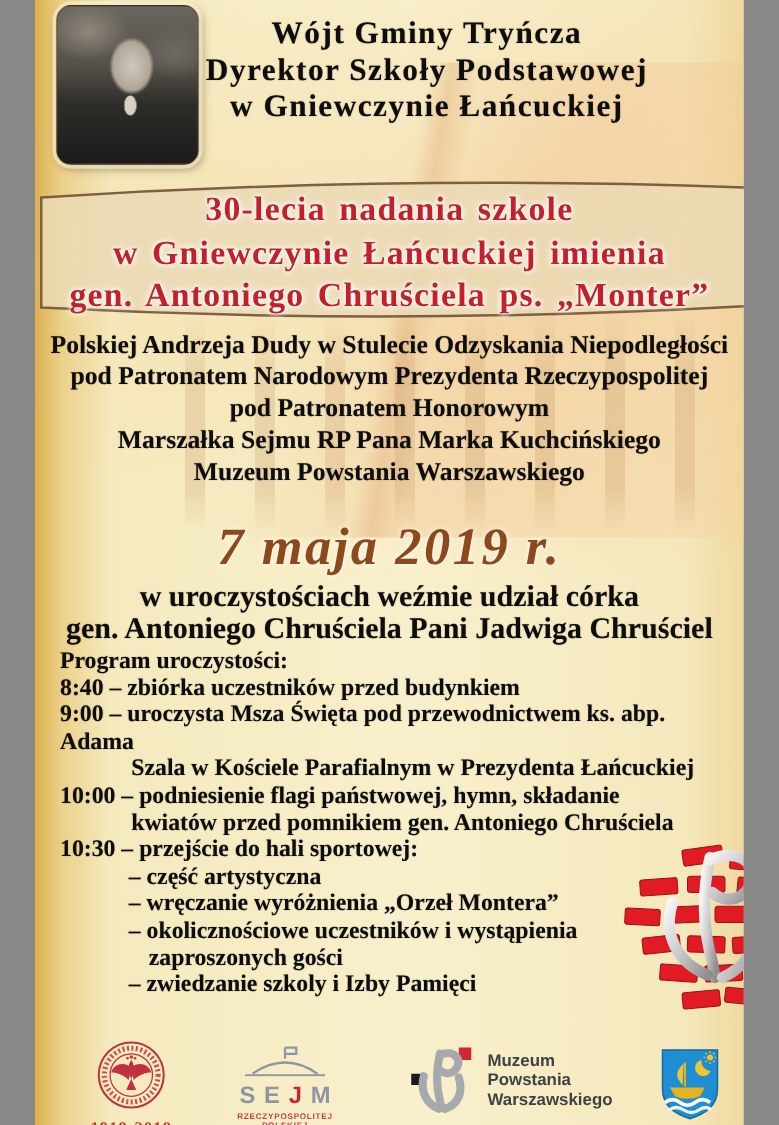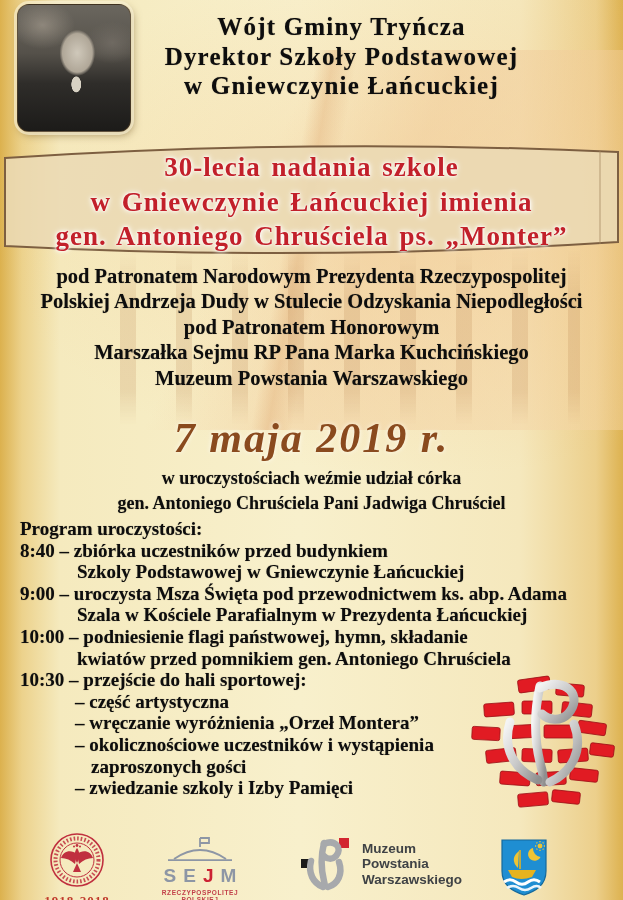--- a/index.html
+++ b/index.html
@@ -1,17 +1,17 @@
 <!DOCTYPE html>
 <html><head>
 <meta charset="utf-8">
 <style>
   html,body{margin:0;padding:0;background:#888;}
   .poster{
-    position:relative; width:623px; height:900px; margin:0 auto; overflow:hidden;
+    position:relative; width:567px; height:900px; margin:0 auto; overflow:hidden;
     font-family:"Liberation Serif", serif; color:#0d0d0d;
     background:
       radial-gradient(ellipse 700px 420px at 68% 24%, rgba(244,199,140,0.40), rgba(244,199,140,0) 62%),
       linear-gradient(90deg, #dcb14e 0px, #ecd28c 22px, #f5eabe 60px, #f8f0cc 300px, #f5e8bd 520px, #eccf8b 596px, #ddb250 623px);
   }
   
   .bg-photo{position:absolute; left:0; top:50px; width:623px; height:380px; pointer-events:none;
     background:
       linear-gradient(100deg, rgba(222,166,110,0) 46%, rgba(222,166,110,0.35) 48.5%, rgba(222,166,110,0) 52%),
       linear-gradient(115deg, rgba(243,208,160,0) 40%, rgba(240,199,148,0.45) 58%, rgba(246,216,170,0.45) 100%);
@@ -42,21 +42,21 @@
     color:#c2202a; text-shadow:0 0 7px #fff, 0 0 4px #fff, 0 0 2px #fff;}
   
   .patronage{position:absolute; left:0; right:0; top:264px; text-align:center;}
   .patronage div{font-size:20.5px; font-weight:bold; line-height:25.4px; text-shadow:0 0 1px rgba(30,25,15,0.4);}
   
   .date-line{position:absolute; left:0; right:0; top:414px; text-align:center;
     font-size:42px; font-style:italic; font-weight:bold; letter-spacing:2px; color:#8a4a1e;
     text-shadow:0 0 5px rgba(255,255,255,0.8);}
   
   .attendance{position:absolute; left:0; right:0; top:466px; text-align:center;}
-  .attendance div{font-size:18px; font-weight:bold; line-height:25px; text-shadow:0 0 1px rgba(30,25,15,0.4);}
+  .attendance div{font-size:24px; font-weight:bold; line-height:25px; text-shadow:0 0 1px rgba(30,25,15,0.4);}
   
   .program{position:absolute; left:20px; right:4px; top:518px;}
   .program div{font-size:19px; font-weight:bold; line-height:21.6px; text-shadow:0 0 1px rgba(30,25,15,0.4);}
   .ind0{padding-left:0;}
   .ind1{padding-left:57px;}
   .ind2{padding-left:55px;}
   .ind3{padding-left:71px;}
   
   .bricks-emblem{position:absolute; left:468px; top:670px; width:152px; height:148px;}
   
@@ -91,38 +91,37 @@
     <path d="M5,24 Q311,4 618,18 L618,108 Q311,128 5,112 Z" fill="#ead9b4" fill-opacity="0.88" stroke="#7d5f41" stroke-width="2"></path>
     <path d="M600,17 L600,110" stroke="#a3875f" stroke-width="1.5" opacity="0.5"></path>
   </svg>
   <div class="title-text">
     <div>30-lecia nadania szkole</div>
     <div>w Gniewczynie Łańcuckiej imienia</div>
     <div>gen. Antoniego Chruściela ps. „Monter”</div>
   </div>
 
   <div class="patronage">
+    <div>Polskiej Andrzeja Dudy w Stulecie Odzyskania Niepodległości</div>
     <div>pod Patronatem Narodowym Prezydenta Rzeczypospolitej</div>
-    <div>Polskiej Andrzeja Dudy w Stulecie Odzyskania Niepodległości</div>
     <div>pod Patronatem Honorowym</div>
     <div>Marszałka Sejmu RP Pana Marka Kuchcińskiego</div>
     <div>Muzeum Powstania Warszawskiego</div>
   </div>
 
   <div class="date-line">7 maja 2019 r.</div>
 
   <div class="attendance">
     <div>w uroczystościach weźmie udział córka</div>
     <div>gen. Antoniego Chruściela Pani Jadwiga Chruściel</div>
   </div>
 
   <div class="program">
     <div class="ind0">Program uroczystości:</div>
     <div class="ind0">8:40 – zbiórka uczestników przed budynkiem</div>
-    <div class="ind1">Szkoly Podstawowej w Gniewczynie Łańcuckiej</div>
     <div class="ind0">9:00 – uroczysta Msza Święta pod przewodnictwem ks. abp. Adama</div>
     <div class="ind1">Szala w Kościele Parafialnym w Prezydenta Łańcuckiej</div>
     <div class="ind0">10:00 – podniesienie flagi państwowej, hymn, składanie</div>
     <div class="ind1">kwiatów przed pomnikiem gen. Antoniego Chruściela</div>
     <div class="ind0">10:30 – przejście do hali sportowej:</div>
     <div class="ind2">– część artystyczna</div>
     <div class="ind2">– wręczanie wyróżnienia „Orzeł Montera”</div>
     <div class="ind2">– okolicznościowe uczestników i wystąpienia</div>
     <div class="ind3">zaproszonych gości</div>
     <div class="ind2">– zwiedzanie szkoly i Izby Pamięci</div>

